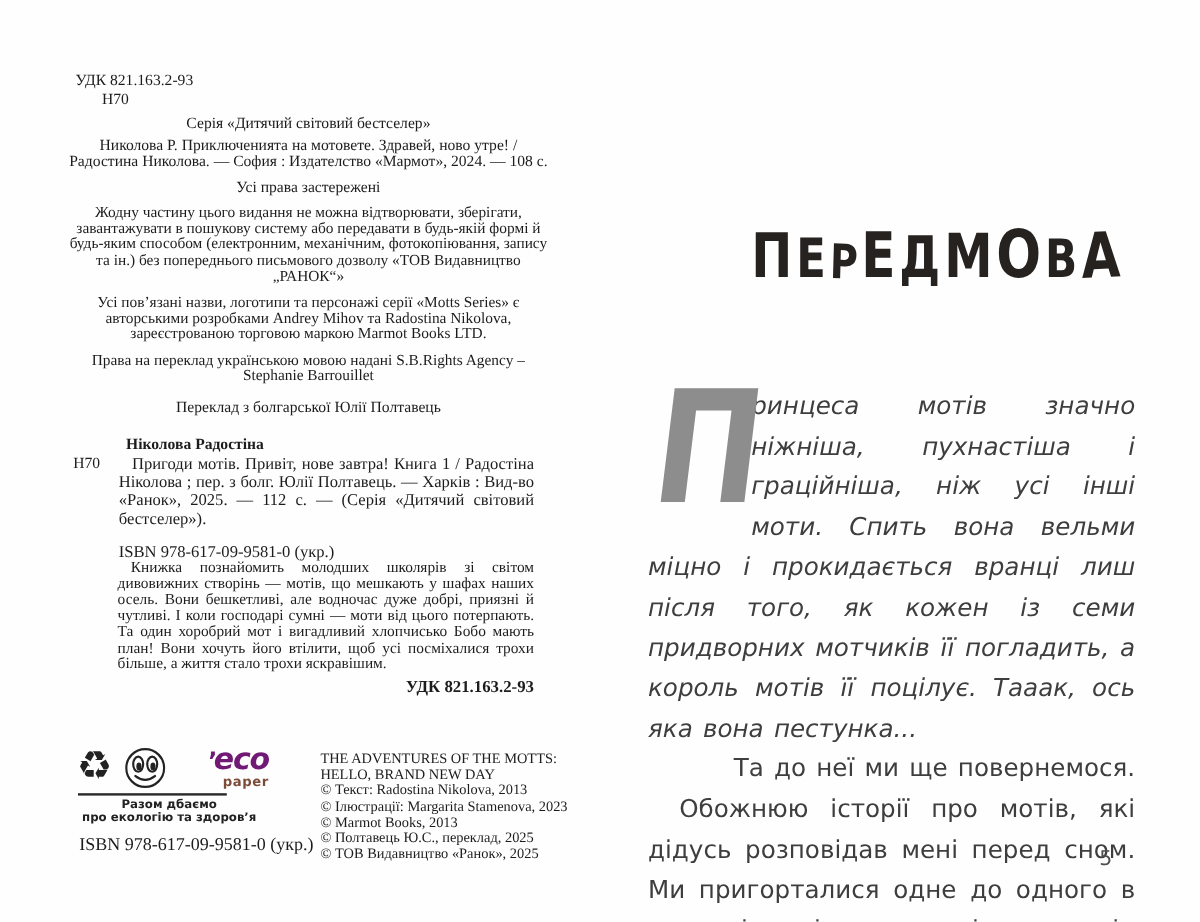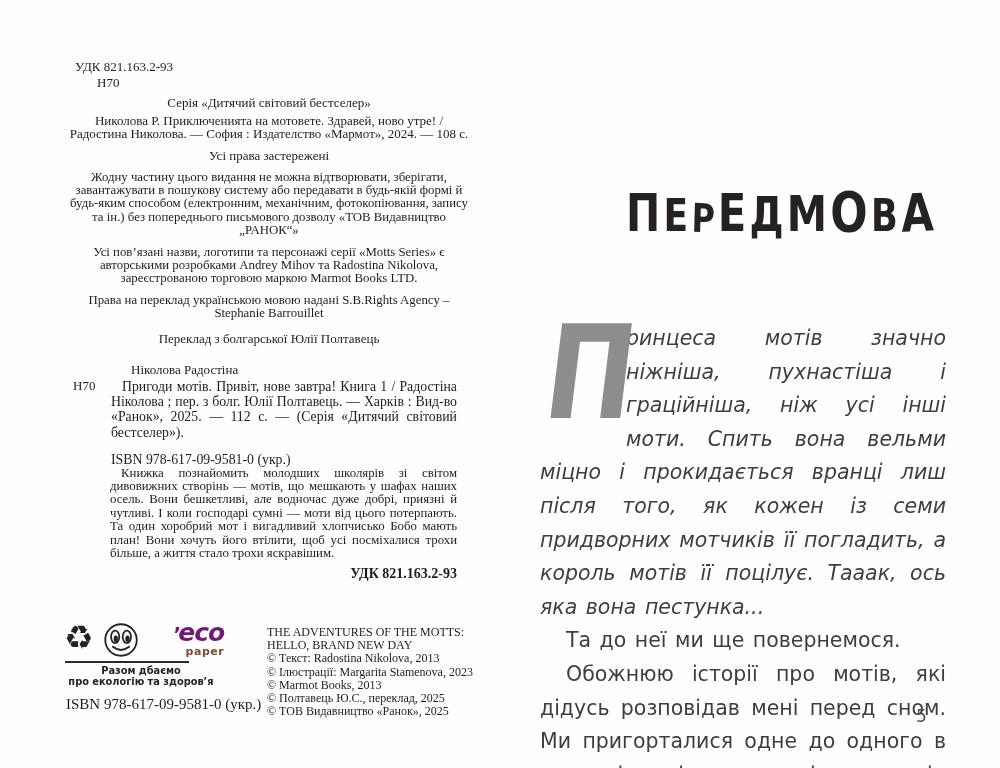--- a/index.html
+++ b/index.html
@@ -3,29 +3,29 @@
 <meta charset="utf-8">
 <style>
   html,body{margin:0;padding:0;}
   body{background:#f6f6f5;}
   .canvas{
     position:relative;width:1000px;height:768px;margin:0 auto;
     background:#fefefe;overflow:hidden;
     font-family:"Liberation Serif", serif;color:#1c1c1c;
   }
   
-  .left-col{position:absolute;left:68px;top:60px;width:402px;font-size:13px;line-height:13.6px;}
+  .left-col{position:absolute;left:56px;top:60px;width:402px;font-size:13px;line-height:13.6px;}
   .udc-top{ text-align:left;padding-left:7px;margin-bottom:2px;}
   .udc-code{padding-left:29px;margin-bottom:7px;}
   .cblock{text-align:center;margin-bottom:8px;}
   .cblock.tight{margin-bottom:5px;}
   .notice{font-size:12.8px;line-height:13.4px;font-family:Liberation Serif, serif;}
   .translator{margin-top:11px;margin-bottom:18px;}
   .catalog{position:relative;margin-top:12px;}
-  .catalog-author{margin-left:63px;font-weight:normal;margin-bottom:2px;}
+  .catalog-author{margin-left:49px;font-weight:bold;margin-bottom:2px;}
   .catalog-label{position:absolute;left:5px;top:16px;}
   .catalog-entry{margin-left:43px;width:346px;text-align:justify;text-indent:11px;font-size:13.8px;line-height:15.3px;}
   .isbn-mid{margin-left:43px;margin-top:13px;font-size:13.8px;}
   .annotation{margin-left:42px;width:347px;text-align:justify;text-indent:11px;font-size:12.8px;line-height:13.4px;margin-top:14px;}
   .annotation.second{margin-top:0;}
   .udc-bottom{margin-left:42px;width:347px;text-align:right;font-weight:bold;font-size:14px;margin-top:7px;}
   
   .eco-row{position:absolute;left:64px;top:620px;display:flex;align-items:flex-start;gap:9px;}
   .recycle{font-family:"DejaVu Sans",sans-serif;font-size:33px;line-height:36px;color:#222;}
   .smiley{width:36px;height:36px;margin-top:2px;}
@@ -60,21 +60,21 @@
     font-family:"DejaVu Sans",sans-serif;font-size:20.5px;line-height:33.6px;
     color:#3e3e3e;text-align:justify;word-spacing:2px;
   }
   .para1{font-style:italic;}
   .dropcap{
     float:left;width:76px;height:100px;margin-right:10px;margin-top:3px;
     font-size:130px;line-height:96px;font-weight:bold;color:#8d8d8d;
     transform:skewX(-7deg) scaleX(.82);transform-origin:bottom left;
     font-style:normal;
   }
-  .para2{text-indent:26px;text-align:left;}
+  .para2{text-indent:26px;text-align:right;}
   .para3{text-indent:26px;}
   .page-number{position:absolute;left:916px;top:706px;font-family:"DejaVu Sans",sans-serif;font-size:17px;color:#4f4f4f;}
 </style>
 </head>
 <body>
 
 <div class="canvas">
 
   <div class="left-col">
     <div class="udc-top">УДК 821.163.2-93</div>

